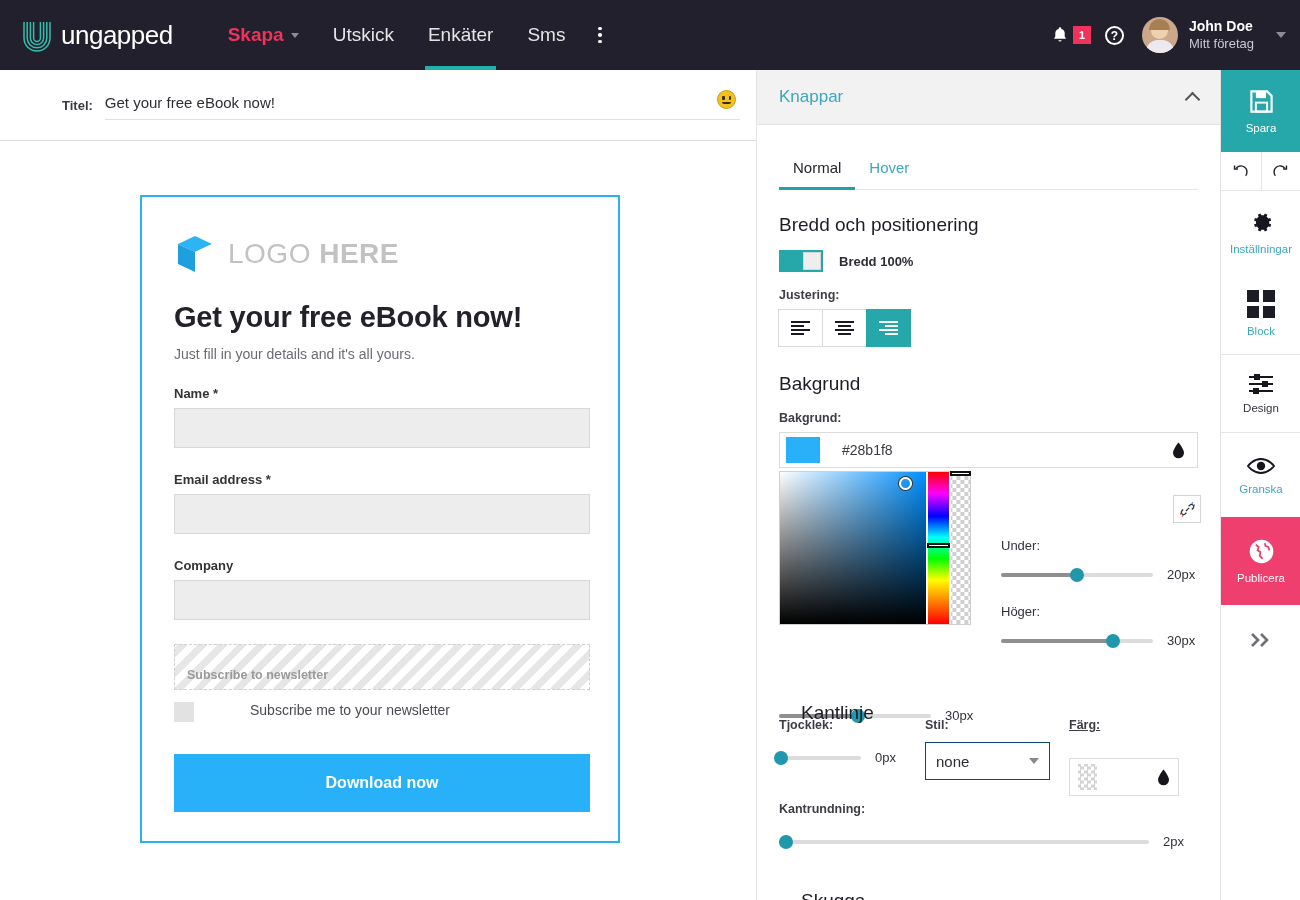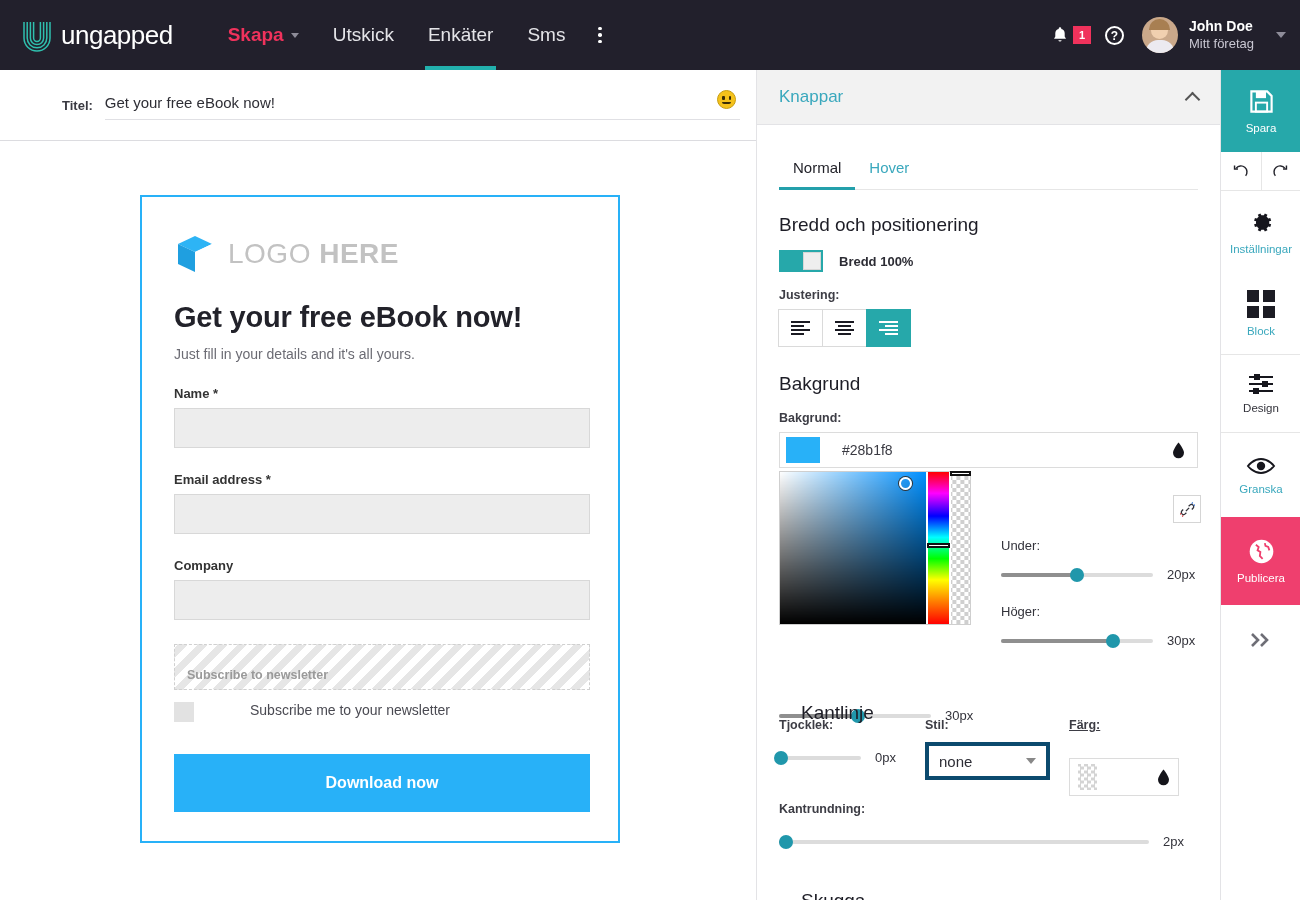--- a/index.html
+++ b/index.html
@@ -222,21 +222,21 @@
   }
   .sval { font-size: 13px; color: #33333b; margin-left: 14px; white-space: nowrap; }
 
   .linkbtn {
     position: absolute; left: 416px; top: 425px; width: 28px; height: 28px;
     border: 1px solid #d5d5d5; background: #fff; display: flex;
     align-items: center; justify-content: center; cursor: pointer;
   }
 
   .selectbox {
-    height: 38px; border: 4px solid #0c4a6e; background: #fff;
+    height: 38px; border: 1px solid #0c4a6e; background: #fff;
     display: flex; align-items: center; padding: 0 10px; cursor: pointer;
   }
   .selectbox span { font-size: 15px; color: #2d2d35; flex: 1; }
   .caret-sel {
     width: 0; height: 0;
     border-left: 5px solid transparent; border-right: 5px solid transparent;
     border-top: 6px solid #888;
   }
   .swatchbox {
     height: 38px; border: 1px solid #dcdcdc; background: #fff;

